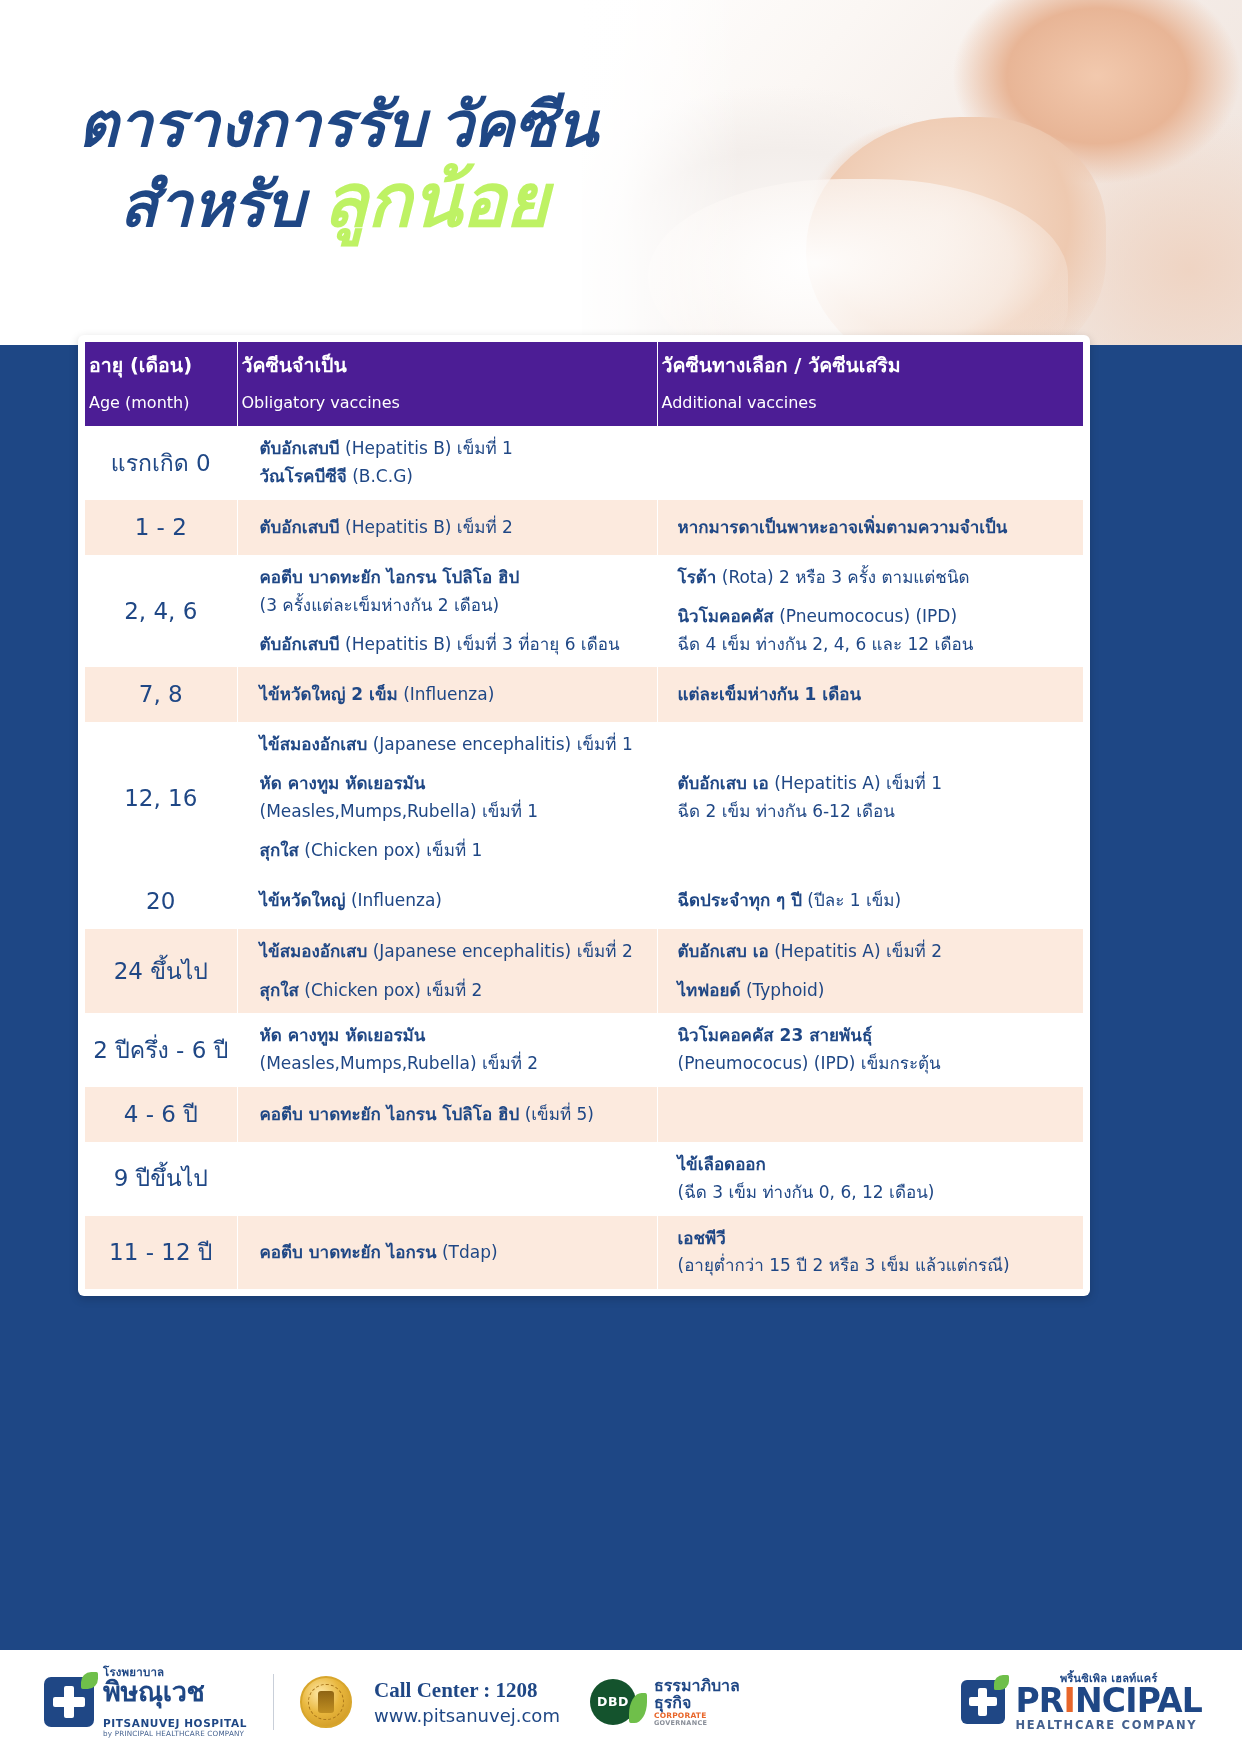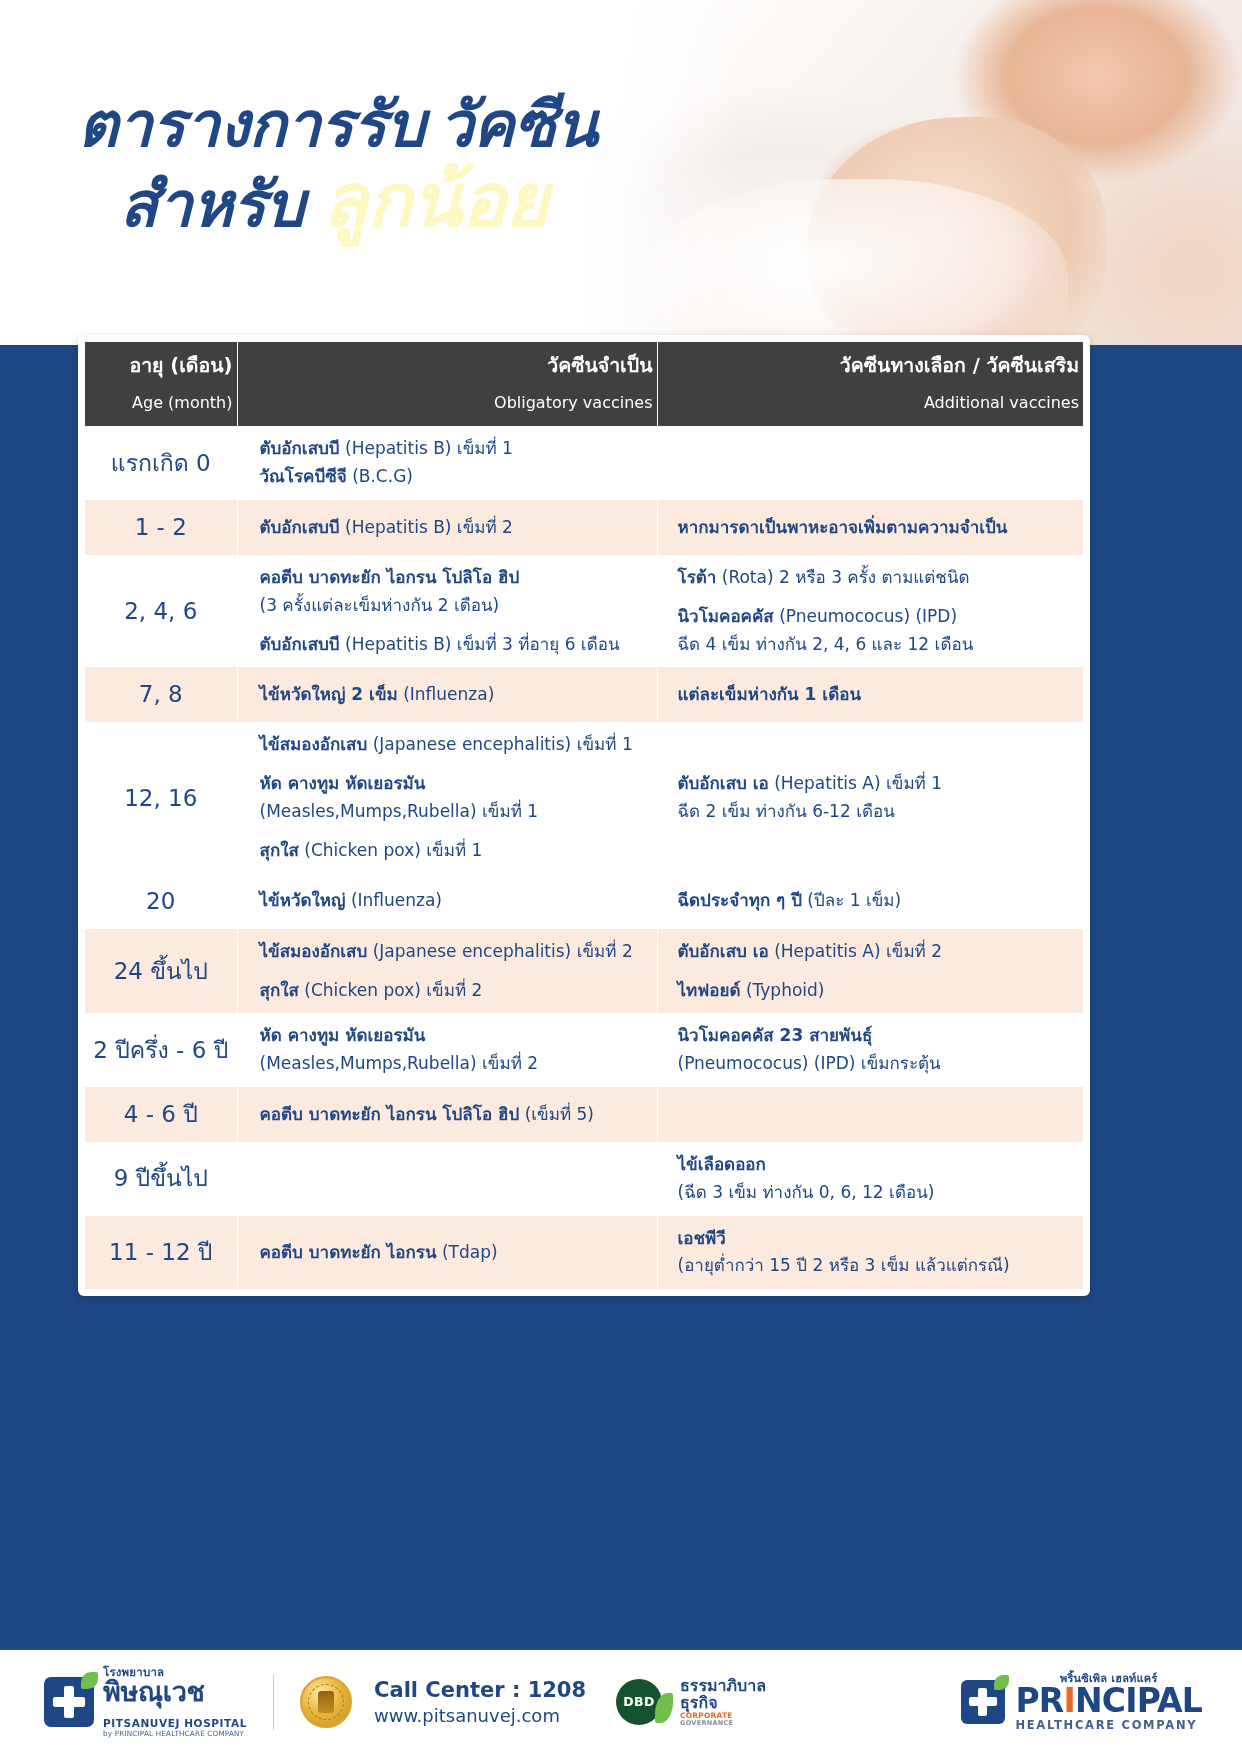--- a/index.html
+++ b/index.html
@@ -46,42 +46,42 @@
     font-style:italic; font-weight:bold;
     letter-spacing:-.5px;
   }
   .title-l1 { font-size:62px; line-height:1.05; color:#1f4785;
     text-shadow: 2px 2px 0 #fff, -2px 2px 0 #fff, 2px -2px 0 #fff, -2px -2px 0 #fff,
                  0 3px 0 #fff, 3px 0 0 #fff, -3px 0 0 #fff, 0 -3px 0 #fff; }
   .title-l1 .w2 { margin-left:14px; }
   .title-l2 { font-size:62px; line-height:1.18; margin-left:42px; color:#1f4785;
     text-shadow: 2px 2px 0 #fff, -2px 2px 0 #fff, 2px -2px 0 #fff, -2px -2px 0 #fff,
                  0 3px 0 #fff, 3px 0 0 #fff, -3px 0 0 #fff, 0 -3px 0 #fff; }
-  .title-l2 .hl { color:#fef9c3; font-size:74px; margin-left:18px;
+  .title-l2 .hl { color:#bef264; font-size:74px; margin-left:18px;
     text-shadow: 2px 2px 0 #fff, -2px 2px 0 #fff, 2px -2px 0 #fff, -2px -2px 0 #fff,
                  0 3px 0 #fff, 3px 0 0 #fff, -3px 0 0 #fff, 0 -3px 0 #fff; }
 
   
   .card {
     position:absolute; left:78px; top:335px; width:1012px;
     background:#ffffff;
     border-radius:6px;
     box-shadow:0 3px 10px rgba(0,0,0,.18);
     padding:7px;
     z-index:6;
   }
   table { width:100%; border-collapse:collapse; table-layout:fixed; }
   col.c1 { width:152px; }
   col.c2 { width:420px; }
   col.c3 { width:426px; }
 
   thead th {
-    background:#404040; color:#ffffff;
-    padding:12px 4px 13px 12px;
-    text-align:right; vertical-align:middle;
+    background:#4c1d95; color:#ffffff;
+    padding:12px 4px 13px 4px;
+    text-align:left; vertical-align:middle;
     border-right:1px solid #ffffff;
     line-height:1.25;
   }
   thead th:last-child { border-right:none; }
   .th-th { font-size:19.5px; font-weight:bold; display:block; }
   .th-en { font-size:16px; font-weight:normal; display:block; margin-top:15px; }
 
   tbody td {
     vertical-align:middle;
     border-right:1px solid #ffffff;
@@ -159,21 +159,21 @@
     border:1.5px dashed #a9761a;
   }
   .seal::after{
     content:""; position:absolute; left:50%; top:50%;
     transform:translate(-50%,-50%);
     width:16px; height:22px; border-radius:3px;
     background:linear-gradient(180deg,#8f6413,#c08f22);
   }
 
   .call { margin-left:22px; line-height:1.35; }
-  .call-1 { font-size:21px; font-weight:bold; color:#1f4785; }
+  .call-1 { font-size:21px; font-weight:bold; color:#1f4785;font-family:Liberation Serif, serif; }
   .call-2 { font-size:18px; color:#1f4785; }
 
   .dbd-wrap { display:flex; align-items:center; margin-left:30px; }
   .dbd-badge {
     width:46px; height:46px; border-radius:50%;
     background:#14532d; flex:0 0 46px;
     display:flex; align-items:center; justify-content:center;
     color:#fff; font-size:12.5px; font-weight:bold; letter-spacing:.5px;
   }
   .dbd-leaf {

